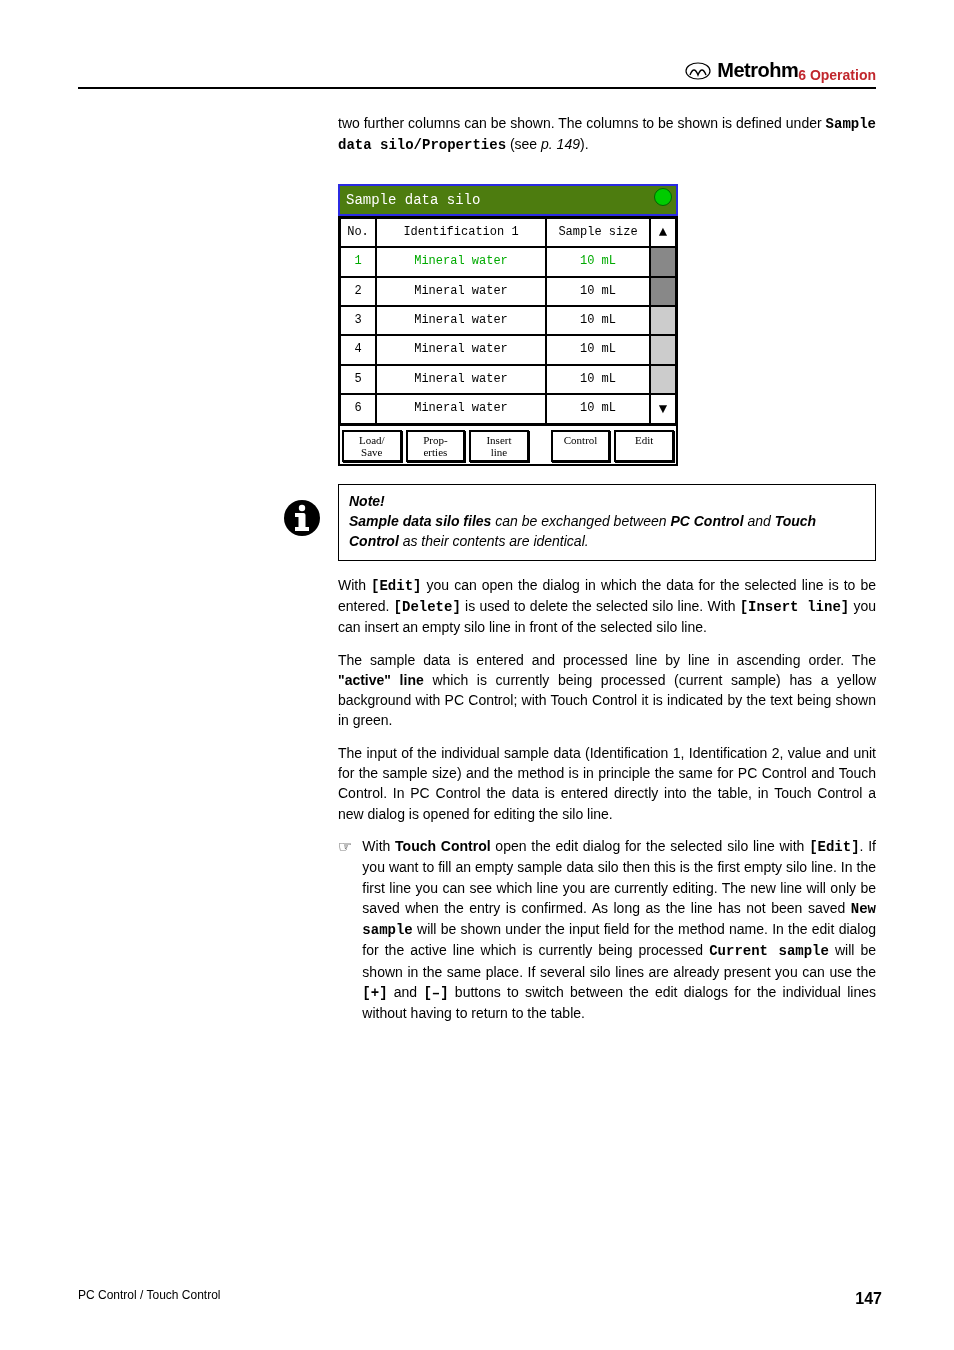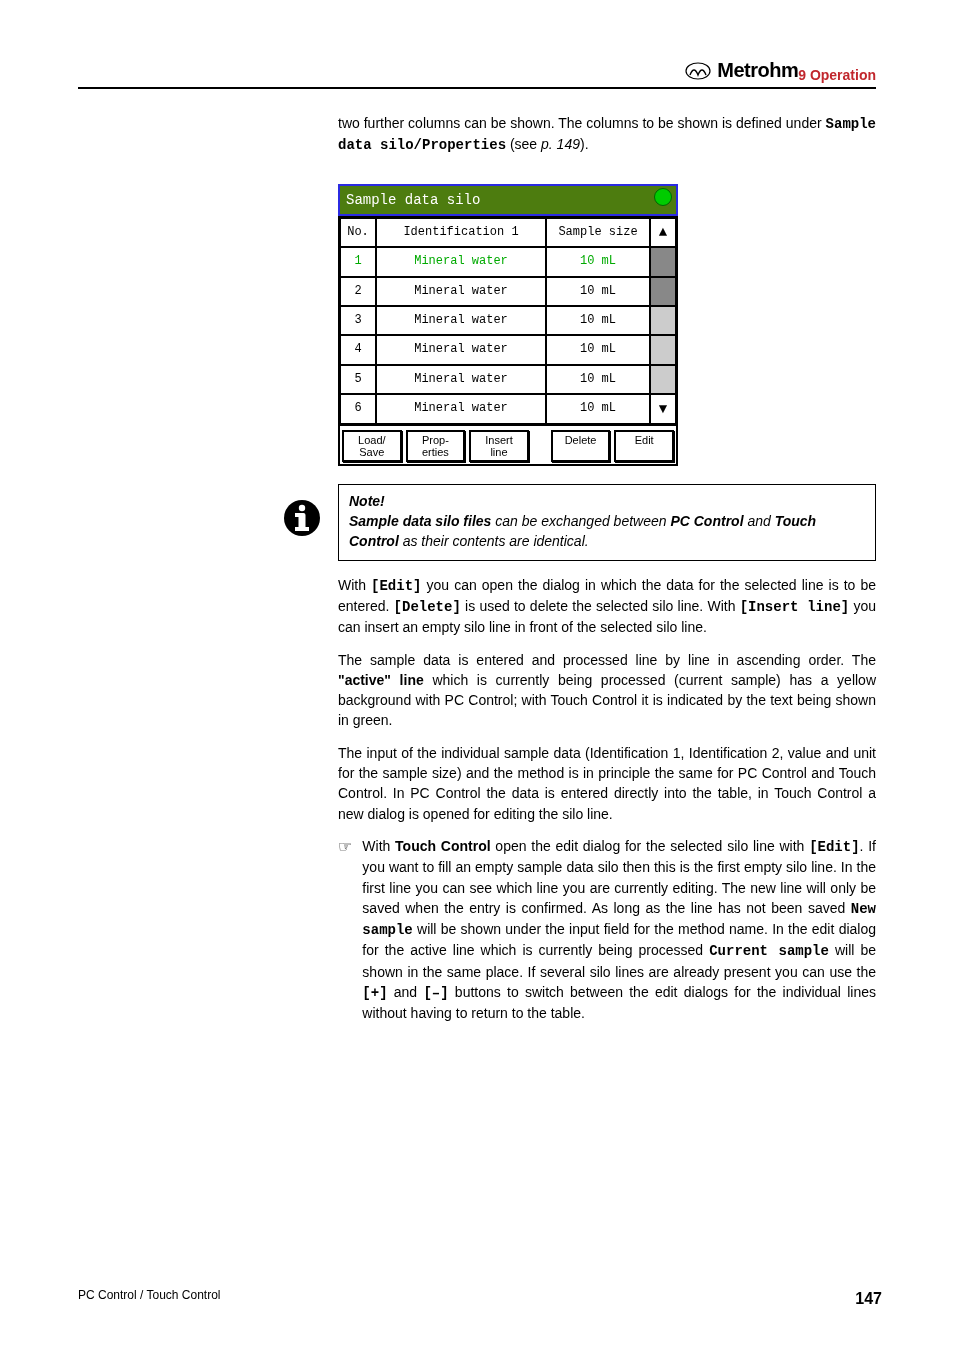--- a/index.html
+++ b/index.html
@@ -105,21 +105,21 @@
     font-size: 14px;
   }
   .scroll-body { background: #ccc; }
   .btn-row {
     display: flex;
     gap: 4px;
     padding: 4px 2px 2px 2px;
     background: #fff;
     border: 2px solid #000;
     border-top: none;
-    font-family: Liberation Sans, sans-serif;
+    font-family: Liberation Serif, serif;
     font-size: 11px;
     justify-content: space-between;
   }
   .btn-row .btn {
     border: 2px solid #000;
     padding: 2px 4px;
     text-align: center;
     line-height: 1.1;
     flex: 1;
     box-shadow: 1px 1px 0 #000;
@@ -171,21 +171,21 @@
 <div class="page">
 
   <div class="top-bar">
     <div class="logo">
       <svg width="26" height="18" viewBox="0 0 26 18">
         <ellipse cx="13" cy="9" rx="12" ry="8" fill="none" stroke="#000" stroke-width="1.2"></ellipse>
         <path d="M5 13 Q9 3 13 13 Q17 3 21 13" fill="none" stroke="#000" stroke-width="1.4"></path>
       </svg>
       <span class="logo-text">Metrohm</span>
     </div>
-    <div class="section-label">9 Operation</div>
+    <div class="section-label">6 Operation</div>
   </div>
 
   <div class="content">
     <p class="para">
       <span>two further columns can be shown. The columns to be shown is defined under </span><span class="mono-bold">Sample data silo/Properties</span><span> (see </span><span class="em">p. 149</span><span>).</span>
     </p>
 
     <div class="shot">
       <div class="shot-title">
         <span>Sample data silo</span>
@@ -242,21 +242,21 @@
           </div>
       </div>
       <div class="btn-row">
         <div class="btn" style="white-space:pre">Load/
 Save</div>
         <div class="btn" style="white-space:pre">Prop-
 erties</div>
         <div class="btn" style="white-space:pre">Insert
 line</div>
         <div class="gap"></div>
-        <div class="btn">Delete</div>
+        <div class="btn">Control</div>
         <div class="btn">Edit</div>
       </div>
     </div>
   </div>
 
   <div class="note-wrap">
     <div class="note-icon">
       <svg width="40" height="40" viewBox="0 0 40 40">
         <circle cx="20" cy="20" r="18" fill="#000"></circle>
         <circle cx="20" cy="10" r="3.2" fill="#fff"></circle>

